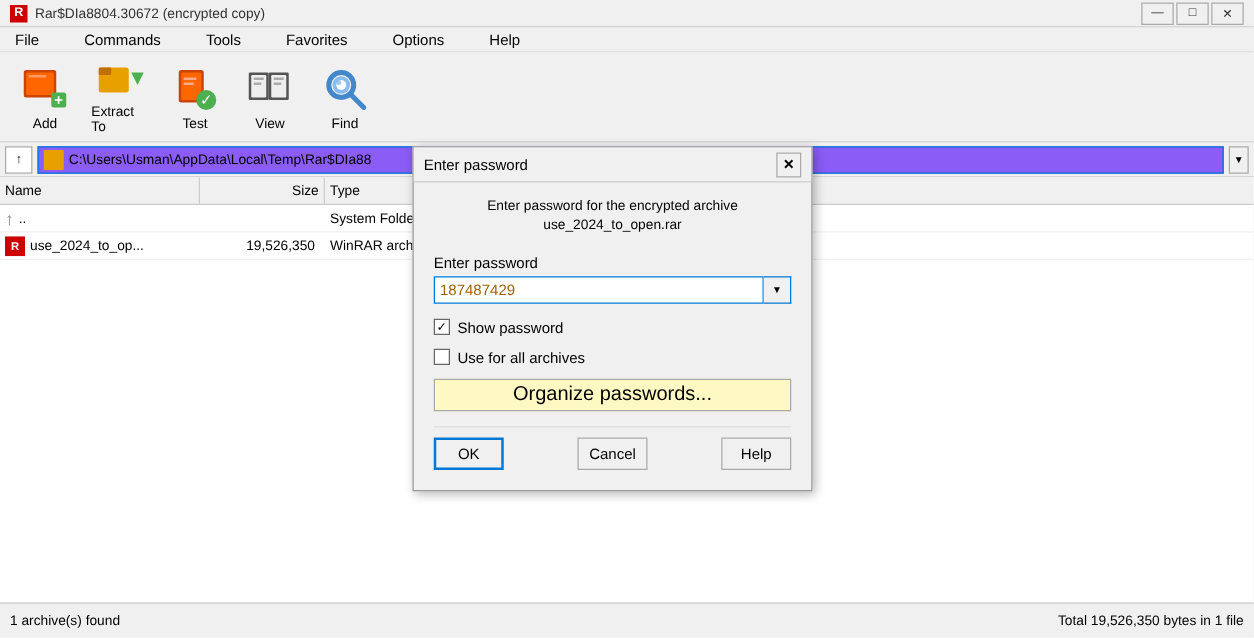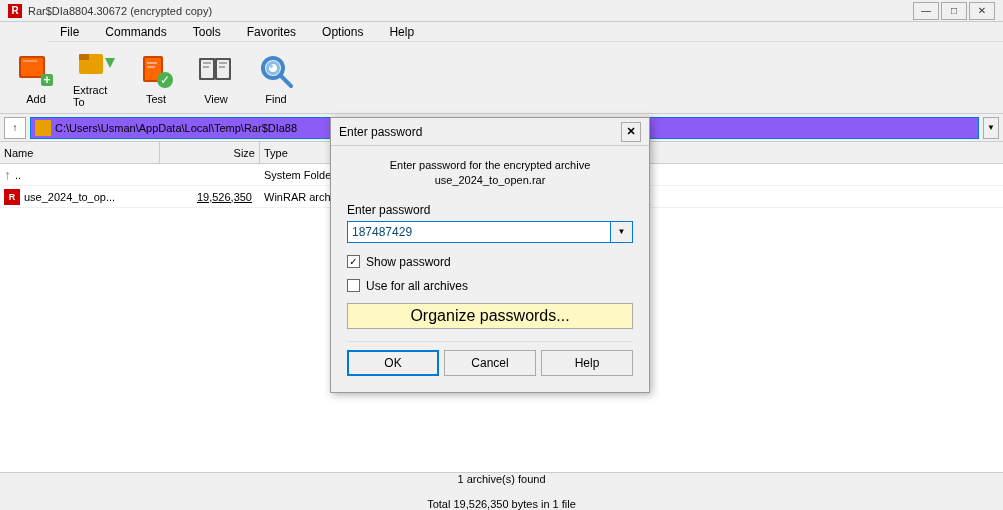--- a/index.html
+++ b/index.html
@@ -68,22 +68,21 @@
     }
 
     
     .menu-bar {
       height: 20px;
       background: #f0f0f0;
       display: flex;
       align-items: center;
       padding: 0 4px;
       border-bottom: 1px solid #ddd;
-      gap: 10px;
-      margin-left: 48px;
+      gap: 20px;
     }
     .menu-item {
       padding: 2px 8px;
       font-size: 12px;
       color: #000;
       cursor: pointer;
     }
 
     
     .toolbar {
@@ -229,29 +228,28 @@
       display: inline-block;
       font-size: 9px;
       color: white;
       text-align: center;
       line-height: 16px;
       font-weight: bold;
     }
 
     
     .status-bar {
-      height: 38px;
+      height: 28px;
       background: #f0f0f0;
       border-top: 1px solid #ccc;
       display: flex;
       align-items: center;
       padding: 0 8px;
       justify-content: space-between;
       font-size: 11px;
-      flex-direction: column;
     }
 
     
     .dialog {
       position: absolute;
       top: 72px;
       left: 330px;
       width: 320px;
       background: #f0f0f0;
       border: 1px solid #999;
@@ -305,21 +303,21 @@
       align-items: center;
       margin-bottom: 12px;
     }
     .dialog-input {
       flex: 1;
       height: 22px;
       border: 1px solid #0078d7;
       padding: 0 4px;
       font-size: 12px;
       background: #fff;
-      color: #0c4a6e;
+      color: #a16207;
       outline: none;
     }
     .dialog-dropdown-btn {
       width: 22px;
       height: 22px;
       border: 1px solid #0078d7;
       border-left: none;
       background: #f0f0f0;
       display: flex;
       align-items: center;
@@ -366,21 +364,21 @@
       margin-bottom: 12px;
     }
 
     .dialog-buttons {
       display: flex;
       justify-content: space-between;
       padding: 8px 0 4px 0;
       border-top: 1px solid #ddd;
     }
     .dialog-btn {
-      width: 92px;
+      width: 56px;
       height: 26px;
       background: #f0f0f0;
       border: 1px solid #aaa;
       font-size: 12px;
       cursor: pointer;
       display: flex;
       align-items: center;
       justify-content: center;
     }
     .dialog-btn.primary {
@@ -508,21 +506,21 @@
         <div class="file-cell file-cell-size"></div>
         <div class="file-cell file-cell-type">System Folder</div>
         <div class="file-cell file-cell-mod"></div>
       </div>
 
       <div class="file-row">
         <div class="file-cell file-cell-name">
           <span class="file-icon-rar">R</span>
           <span>use_2024_to_op...</span>
         </div>
-        <div class="file-cell file-cell-size" style="text-align:right;display:block;width:100px;padding-right:8px;text-decoration:underline;">19,526,350</div>
+        <div class="file-cell file-cell-size" style="text-align:right;display:block;width:100px;padding-right:8px;">19,526,350</div>
         <div class="file-cell file-cell-type">WinRAR archive</div>
         <div class="file-cell file-cell-mod">7/</div>
       </div>
     </div>
   </div>
 
   <div class="status-bar">
     <span>1 archive(s) found</span>
     <span>Total 19,526,350 bytes in 1 file</span>
   </div>

